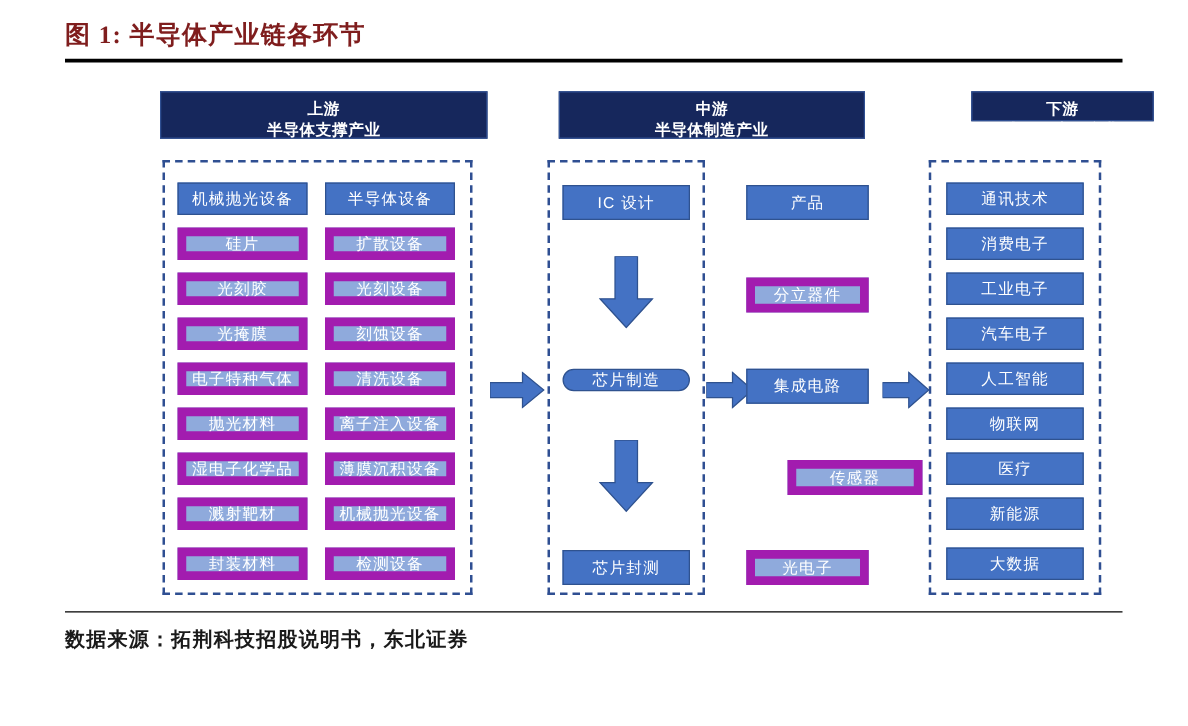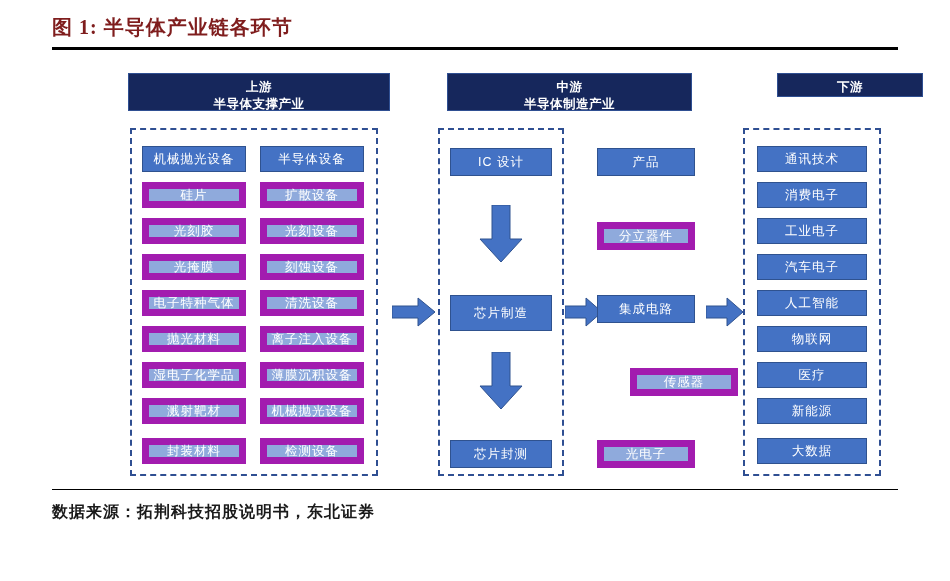--- a/index.html
+++ b/index.html
@@ -185,21 +185,21 @@
   <svg class="arrow-right" style="left:392px; top:297px;" width="44" height="30" viewBox="0 0 44 30">
     <path d="M0 9 L26 9 L26 1 L43 15 L26 29 L26 21 L0 21 Z" fill="#4472c4" stroke="#2f528f" stroke-width="1"></path>
   </svg>
 
   <div class="node dark" style="left:450px; top:148px; width:102px; height:28px;">IC 设计</div>
 
   <svg class="arrow-down" style="left:479px; top:205px;" width="44" height="58" viewBox="0 0 44 58">
     <path d="M13 0 L31 0 L31 34 L43 34 L22 57 L1 34 L13 34 Z" fill="#4472c4" stroke="#2f528f" stroke-width="1"></path>
   </svg>
 
-  <div class="node dark" style="left:450px; top:295px; width:102px; height:36px;">芯片制造</div>
+  <div class="node dark" style="left:450px; top:295px; width:102px; height:18px;border-radius:12px;">芯片制造</div>
 
   <svg class="arrow-down" style="left:479px; top:352px;" width="44" height="58" viewBox="0 0 44 58">
     <path d="M13 0 L31 0 L31 34 L43 34 L22 57 L1 34 L13 34 Z" fill="#4472c4" stroke="#2f528f" stroke-width="1"></path>
   </svg>
 
   <div class="node dark" style="left:450px; top:440px; width:102px; height:28px;">芯片封测</div>
 
   <svg class="arrow-right" style="left:565px; top:297px;" width="38" height="30" viewBox="0 0 38 30">
     <path d="M0 9 L21 9 L21 1 L37 15 L21 29 L21 21 L0 21 Z" fill="#4472c4" stroke="#2f528f" stroke-width="1"></path>
   </svg>

